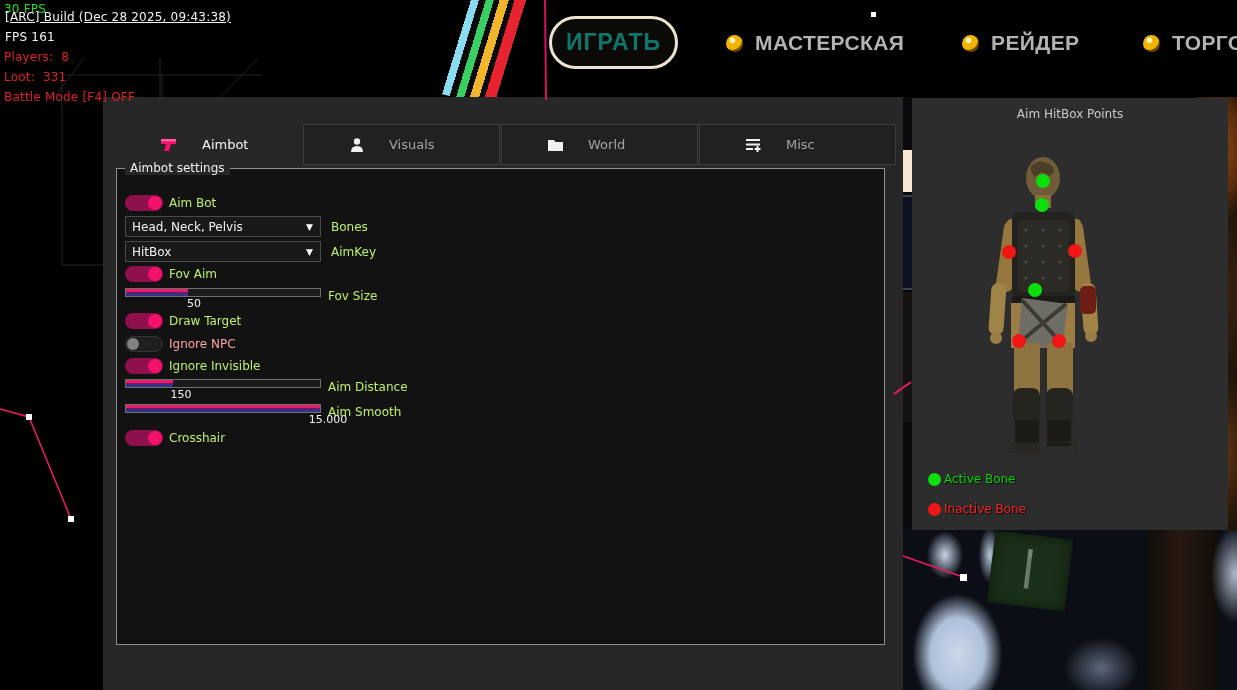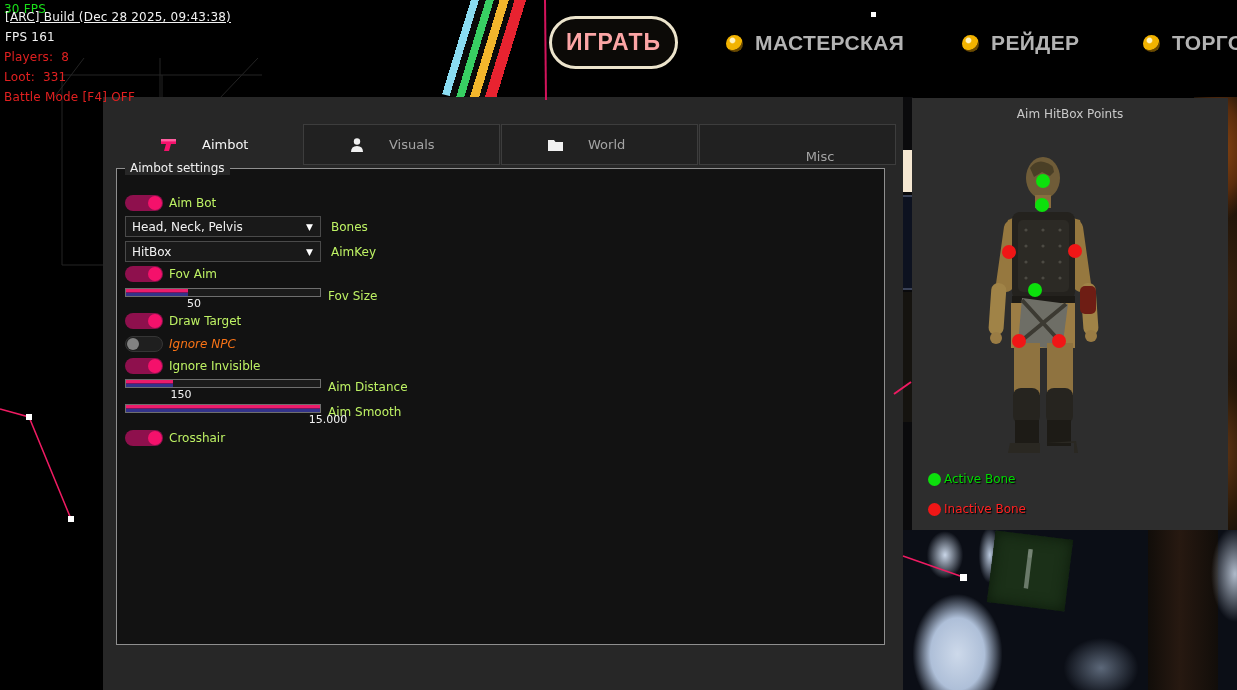--- a/index.html
+++ b/index.html
@@ -55,50 +55,50 @@
   
   .hud { z-index:30; font-size:12px; white-space:pre; letter-spacing:0.2px; }
   .hud-green { color:#19e019; }
   .hud-white { color:#f2f2f2; }
   .hud-red   { color:#e02020; }
 
   
   .play-btn { left:549px; top:16px; width:129px; height:53px; z-index:10;
       border:3px solid #ece4cc; border-radius:27px; background:rgba(22,18,12,.55);
       display:flex; align-items:center; justify-content:center;
-      color:#fca5a5; font-size:23px; font-weight:bold; letter-spacing:1px;
+      color:#0f766e; font-size:23px; font-weight:bold; letter-spacing:1px;
       font-family:"Liberation Sans", sans-serif; cursor:pointer; }
   .bar-item { z-index:10; height:34px; display:flex; align-items:center; gap:12px; cursor:pointer;
       font-family:"Liberation Sans", sans-serif; font-weight:bold; font-size:21px;
       color:#b3b3b3; letter-spacing:0.4px; white-space:nowrap; }
   .coin { width:17px; height:17px; border-radius:50%;
       background:radial-gradient(circle at 38% 32%, #fff3c0 0 14%, #f2b300 22% 58%, #6b4a00 62% 74%, #d89a00 78% 100%);
       box-shadow:0 0 2px #000; flex:0 0 auto; }
 
   
   .menu { left:103px; top:97px; width:800px; height:593px; background:#272727; z-index:20; }
 
   .tabs { position:absolute; left:0; top:27px; width:100%; height:41px; }
   .tab { position:absolute; top:0; height:41px; display:flex; align-items:center; gap:24px;
          padding-left:45px; cursor:pointer; }
   .tab.boxed { background:#212121; border:1px solid #3d3d3d; width:197px; }
   .tab-label { font-size:13px; color:#a4a4a4; }
   .tab.active .tab-label { color:#f5f5f5; }
   .tab-aimbot { left:13px; width:185px; }
   .tab-visuals { left:200px; }
   .tab-world { left:398px; }
-  .tab-misc { left:596px;flex-direction:column; }
+  .tab-misc { left:596px; }
 
   .group { position:absolute; left:13px; top:71px; width:769px; height:477px;
            background:#121212; border:1px solid #8f8f8f; }
   .group-title { position:absolute; left:8px; top:-8px; padding:0 5px; background:#272727;
            color:#f0f0f0; font-size:12px; }
 
   .ctl-label { position:absolute; color:#bef264; font-size:12px; white-space:nowrap; }
-  .ctl-label.dim { color:#f97316;font-style:italic; }
+  .ctl-label.dim { color:#fca5a5; }
 
   .toggle { position:absolute; left:8px; width:38px; height:16px; border-radius:8px; cursor:pointer; }
   .toggle.on { background:#8e104d; }
   .toggle.on .knob { position:absolute; right:1px; top:1px; width:14px; height:14px; border-radius:50%; background:#f4116b; }
   .toggle.off { background:#1f1f1f; border:1px solid #353535; }
   .toggle.off .knob { position:absolute; left:1px; top:1px; width:12px; height:12px; border-radius:50%; background:#828282; }
 
   .dropdown { position:absolute; left:8px; width:196px; height:21px; background:#191919;
       border:1px solid #4a4a4a; display:flex; align-items:center; cursor:pointer; }
   .dropdown .dd-text { color:#f2f2f2; font-size:12px; padding-left:6px; flex:1; white-space:nowrap; }

